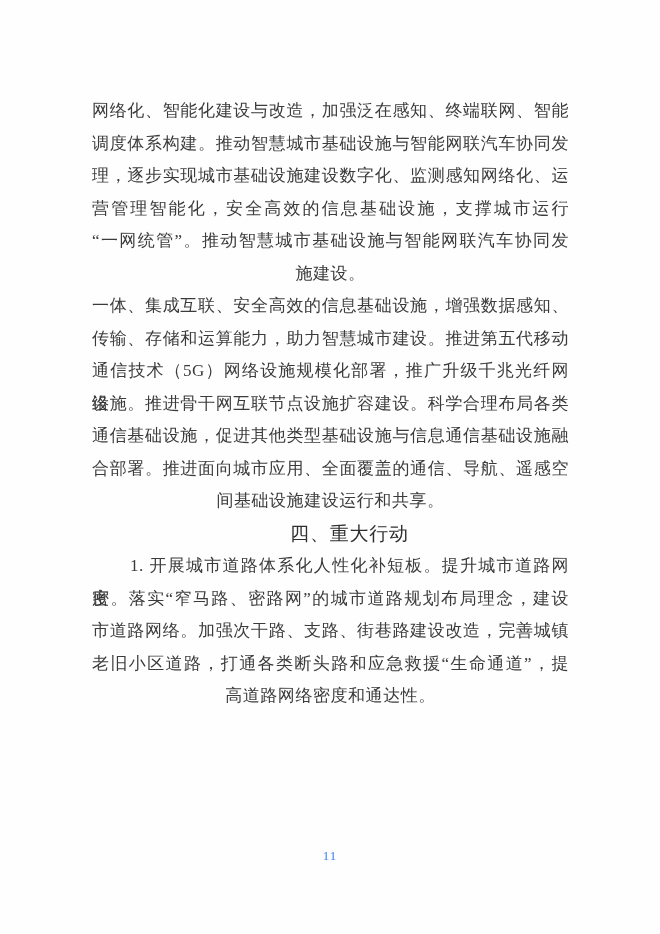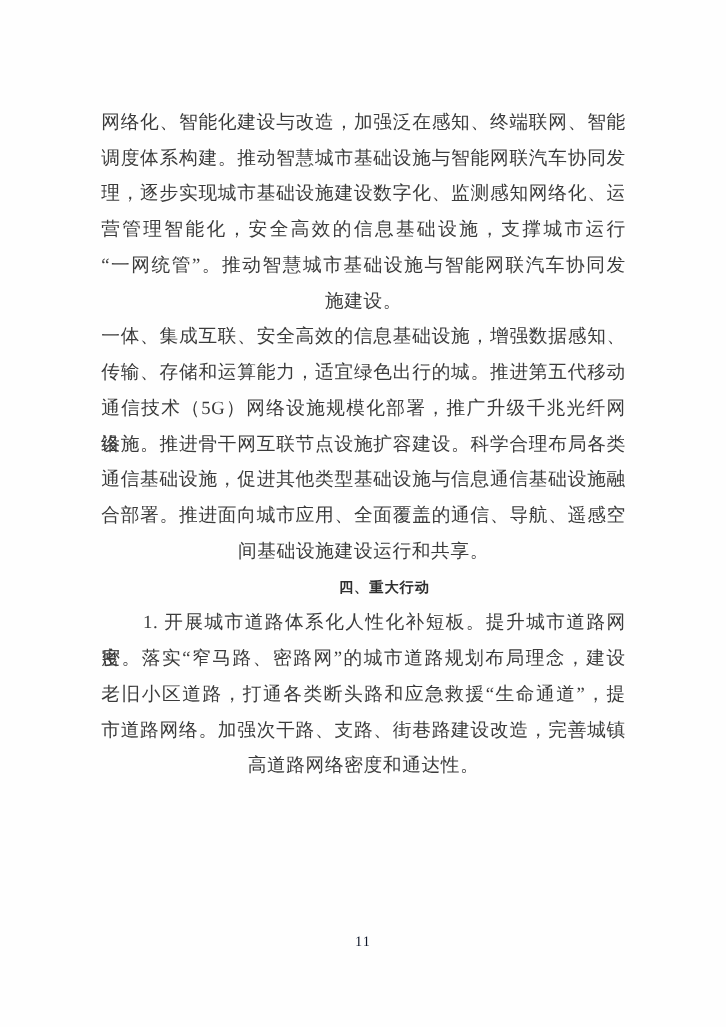--- a/index.html
+++ b/index.html
@@ -40,55 +40,55 @@
   .line.justify {
     text-align: justify;
     text-align-last: justify;
     text-justify: inter-character;
   }
   .line.indent {
     text-indent: 38px;
   }
   .line.heading {
     font-family: "Liberation Sans", "DejaVu Sans", sans-serif;
-    font-weight: 700;
-    font-size: 13px;
+    font-weight: 400;
+    font-size: 19px;
     color: #2e2e2e;
     letter-spacing: 0.8px;
   }
   .page-number {
     position: absolute;
     left: 0;
     top: 848px;
     width: 660px;
     text-align: center;
     font-size: 13px;
-    color: #0f172a;
+    color: #3b82f6;
     letter-spacing: 1px;
   }
 </style>
 </head>
 <body>
 
 <div class="page">
   <div class="text-block">
       <div class="line justify">网络化、智能化建设与改造，加强泛在感知、终端联网、智能</div>
       <div class="line justify">调度体系构建。推动智慧城市基础设施与智能网联汽车协同发</div>
       <div class="line justify">理，逐步实现城市基础设施建设数字化、监测感知网络化、运</div>
       <div class="line justify">营管理智能化，安全高效的信息基础设施，支撑城市运行</div>
       <div class="line justify">“一网统管”。推动智慧城市基础设施与智能网联汽车协同发</div>
       <div class="line">施建设。</div>
       <div class="line justify">一体、集成互联、安全高效的信息基础设施，增强数据感知、</div>
-      <div class="line justify">传输、存储和运算能力，适宜绿色出行的城。推进第五代移动</div>
+      <div class="line justify">传输、存储和运算能力，助力智慧城市建设。推进第五代移动</div>
       <div class="line justify">通信技术（5G）网络设施规模化部署，推广升级千兆光纤网络</div>
       <div class="line justify">设施。推进骨干网互联节点设施扩容建设。科学合理布局各类</div>
       <div class="line justify">通信基础设施，促进其他类型基础设施与信息通信基础设施融</div>
       <div class="line justify">合部署。推进面向城市应用、全面覆盖的通信、导航、遥感空</div>
       <div class="line">间基础设施建设运行和共享。</div>
       <div class="line indent heading">四、重大行动</div>
       <div class="line justify indent">1. 开展城市道路体系化人性化补短板。提升城市道路网密</div>
       <div class="line justify">度。落实“窄马路、密路网”的城市道路规划布局理念，建设</div>
+      <div class="line justify">市道路网络。加强次干路、支路、街巷路建设改造，完善城镇</div>
       <div class="line justify">老旧小区道路，打通各类断头路和应急救援“生命通道”，提</div>
-      <div class="line justify">市道路网络。加强次干路、支路、街巷路建设改造，完善城镇</div>
       <div class="line">高道路网络密度和通达性。</div>
     </div>
   <div class="page-number">11</div>
 </div>
 
 </body></html>

